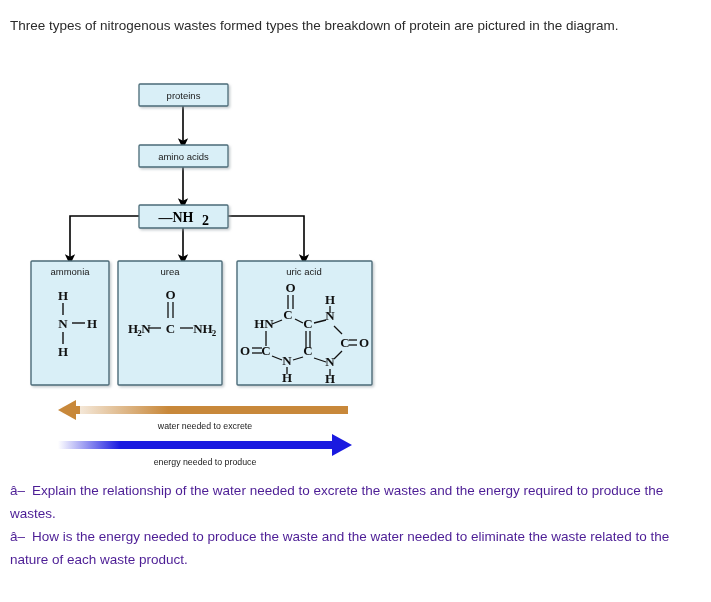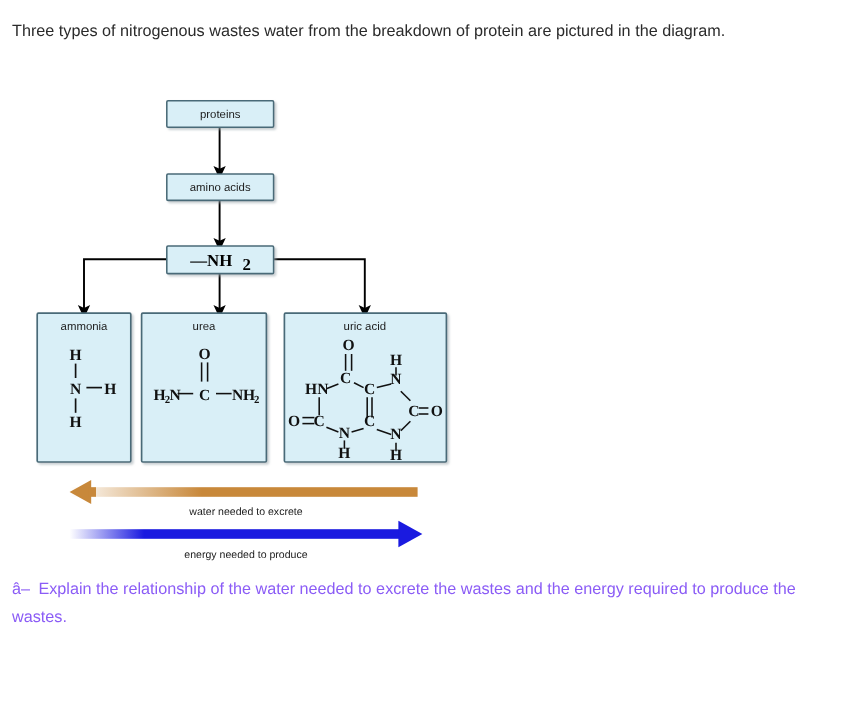--- a/index.html
+++ b/index.html
@@ -27,21 +27,21 @@
   }
   #intro-paragraph { top: 14px; }
 
   .qlist {
     position: absolute;
     left: 10px;
     top: 479px;
     width: 690px;
     font-size: 13.5px;
     line-height: 23px;
-    color: #8b5cf6;
+    color: #4c1d95;
   }
   .qitem { display: block; }
   .qbullet {
     display: inline-block;
     width: 22px;
   }
 
   
   #waste-diagram {
     position: absolute;
@@ -72,21 +72,21 @@
   .chem-sm { font-size: 9px; }
   .arrowlabel {
     font-family: "Liberation Sans", sans-serif;
     font-size: 8.8px;
     fill: #1a1a1a;
   }
 </style>
 </head>
 <body>
 
-<div class="prose" id="intro-paragraph">Three types of nitrogenous wastes water from the breakdown of protein are pictured in the diagram.</div>
+<div class="prose" id="intro-paragraph">Three types of nitrogenous wastes formed types the breakdown of protein are pictured in the diagram.</div>
 
 <div id="waste-diagram">
 <svg width="420" height="400" viewBox="0 0 420 400" xmlns="http://www.w3.org/2000/svg">
   <defs>
     <marker id="ah" markerWidth="9" markerHeight="9" refX="4.2" refY="4" orient="auto">
       <path d="M0.6,0.8 L7.4,4 L0.6,7.2 L2.1,4 Z" fill="#000"></path>
     </marker>
     <linearGradient id="brownGrad" x1="0" y1="0" x2="1" y2="0">
       <stop offset="0%" stop-color="#c8883a" stop-opacity="1"></stop>
       <stop offset="62%" stop-color="#c8883a" stop-opacity="1"></stop>
@@ -243,13 +243,16 @@
     <path d="M352,375 L332,364 L332,386 Z" fill="#1a1ae0"></path>
     <text class="arrowlabel" x="205" y="395" text-anchor="middle">energy needed to produce</text>
   </g>
 </svg>
 </div>
 
 <div class="qlist">
   <div class="qitem">
     <span class="qbullet">â–</span><span>Explain the relationship of the water needed to excrete the wastes and the energy required to produce the wastes.</span>
   </div>
+  <div class="qitem">
+    <span class="qbullet">â–</span><span>How is the energy needed to produce the waste and the water needed to eliminate the waste related to the nature of each waste product.</span>
+  </div>
 </div>
 
 </body></html>

